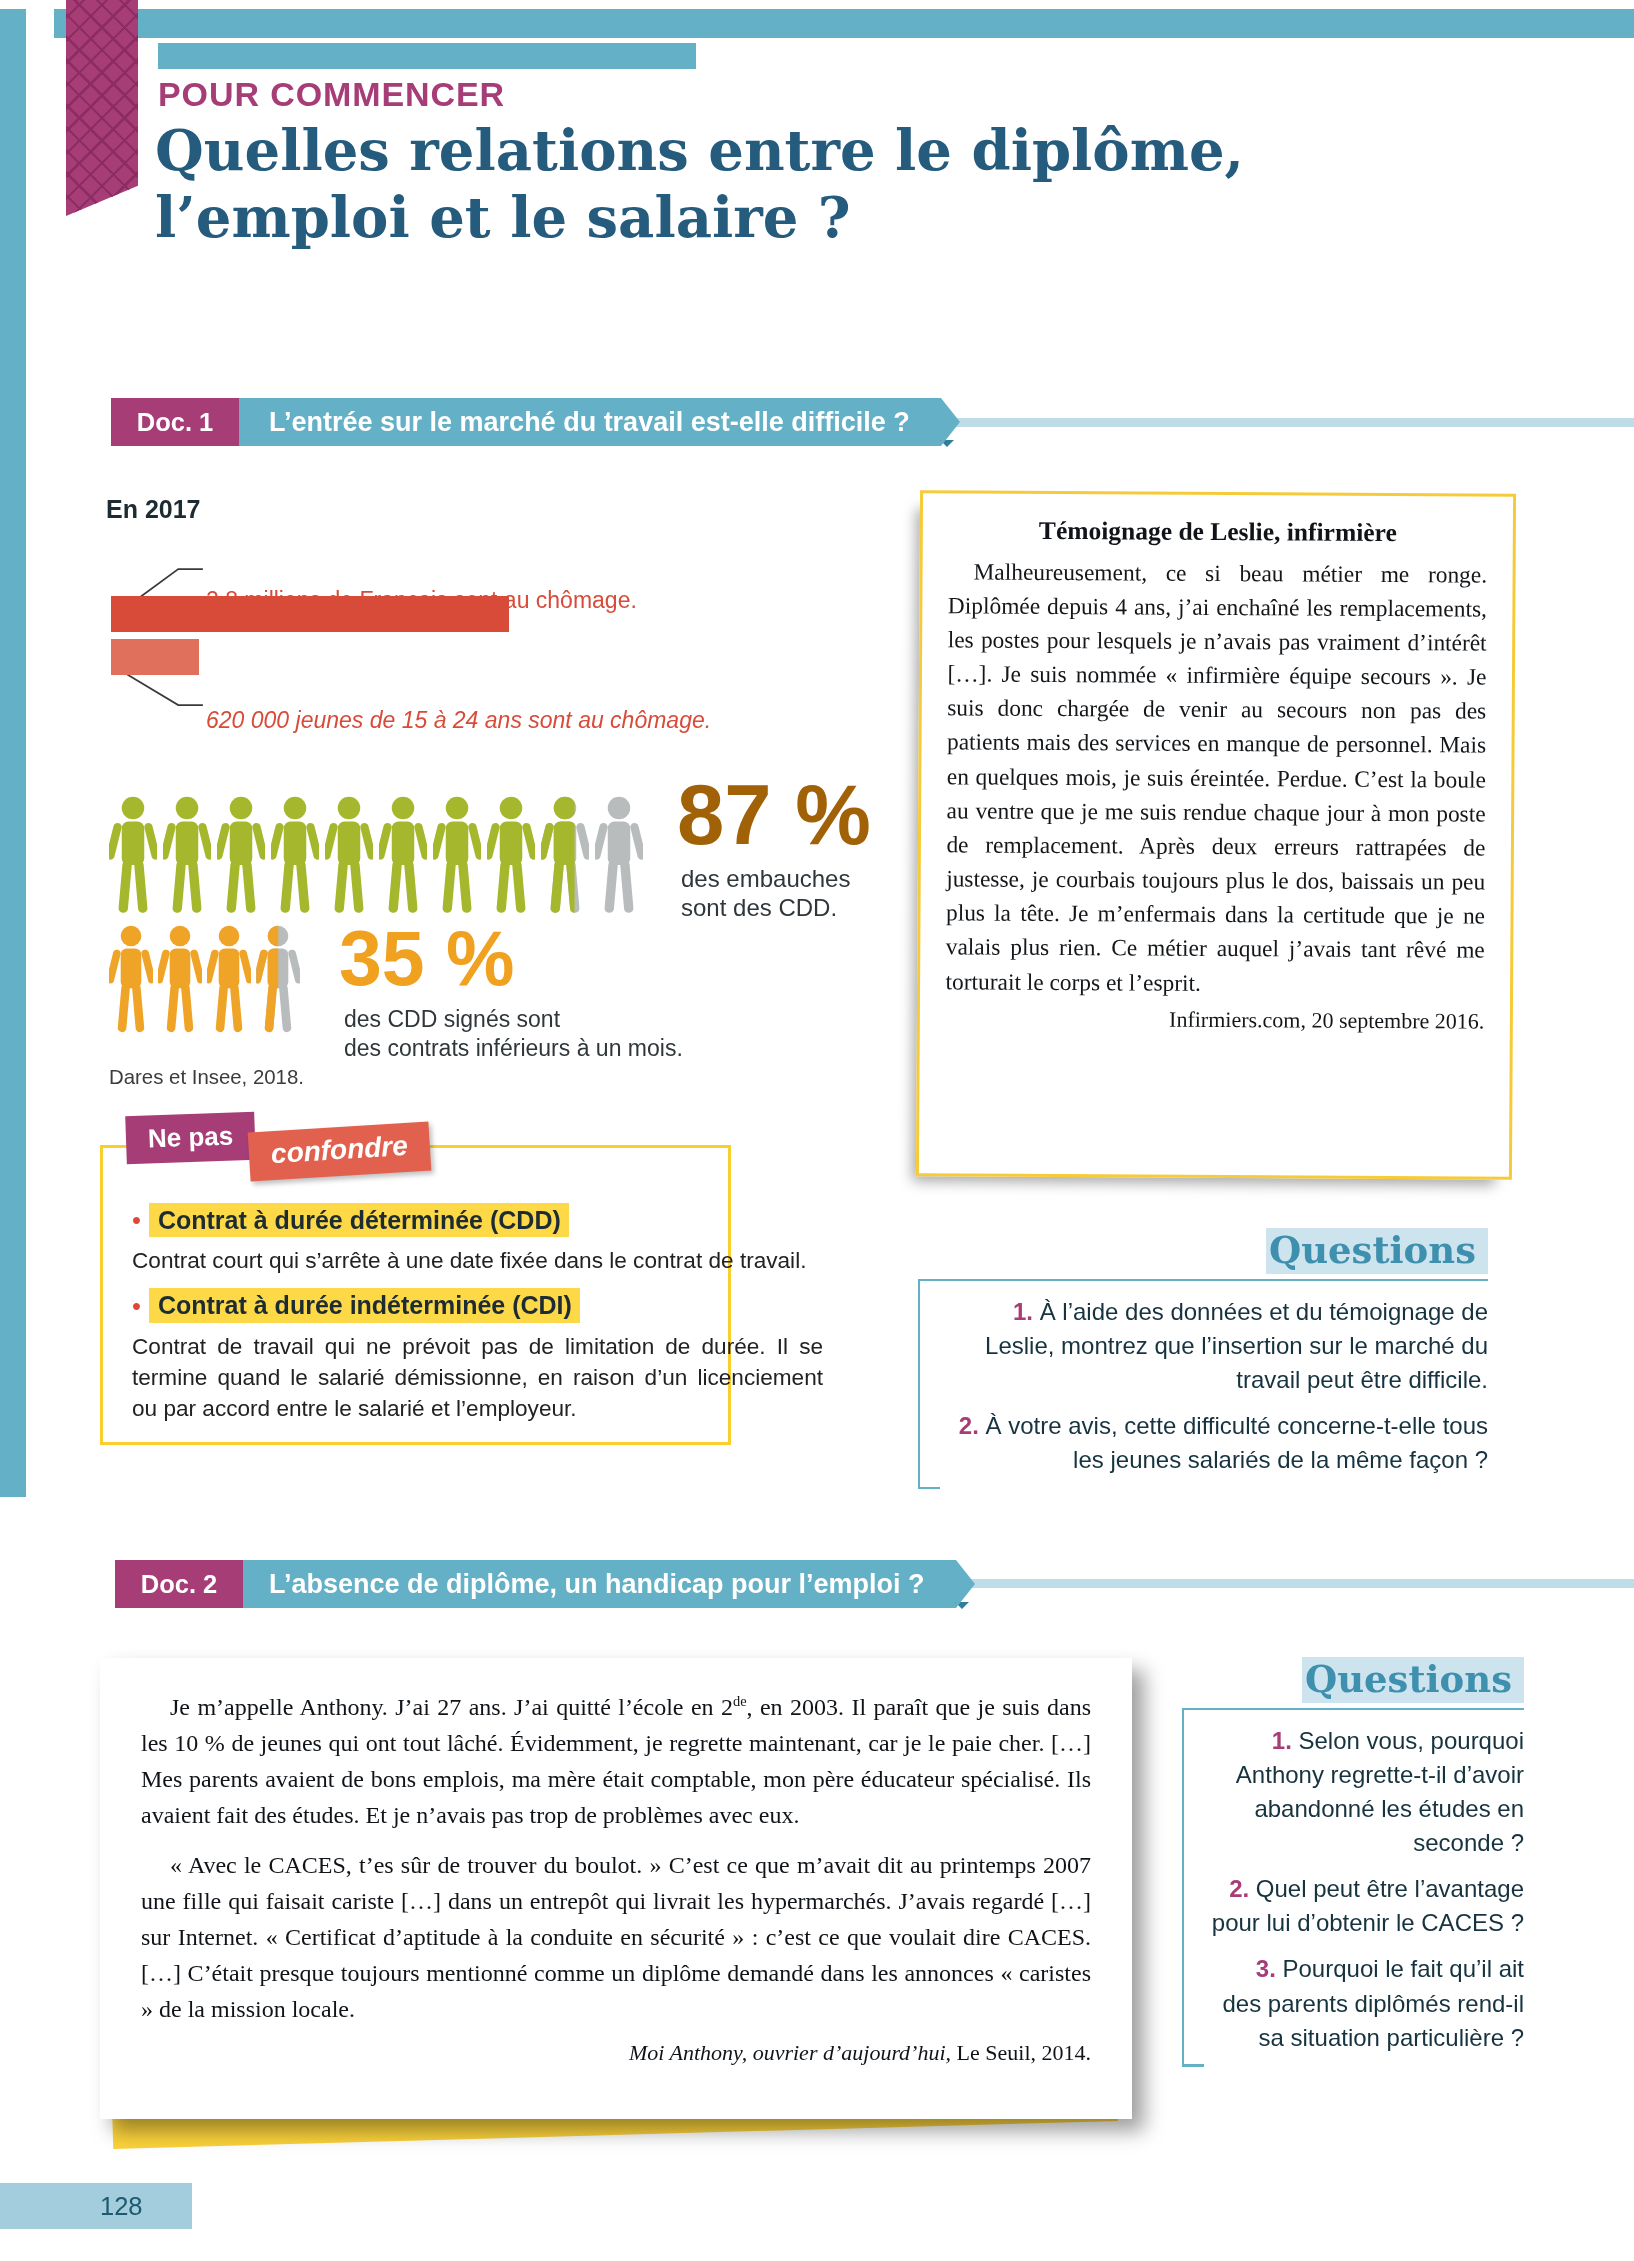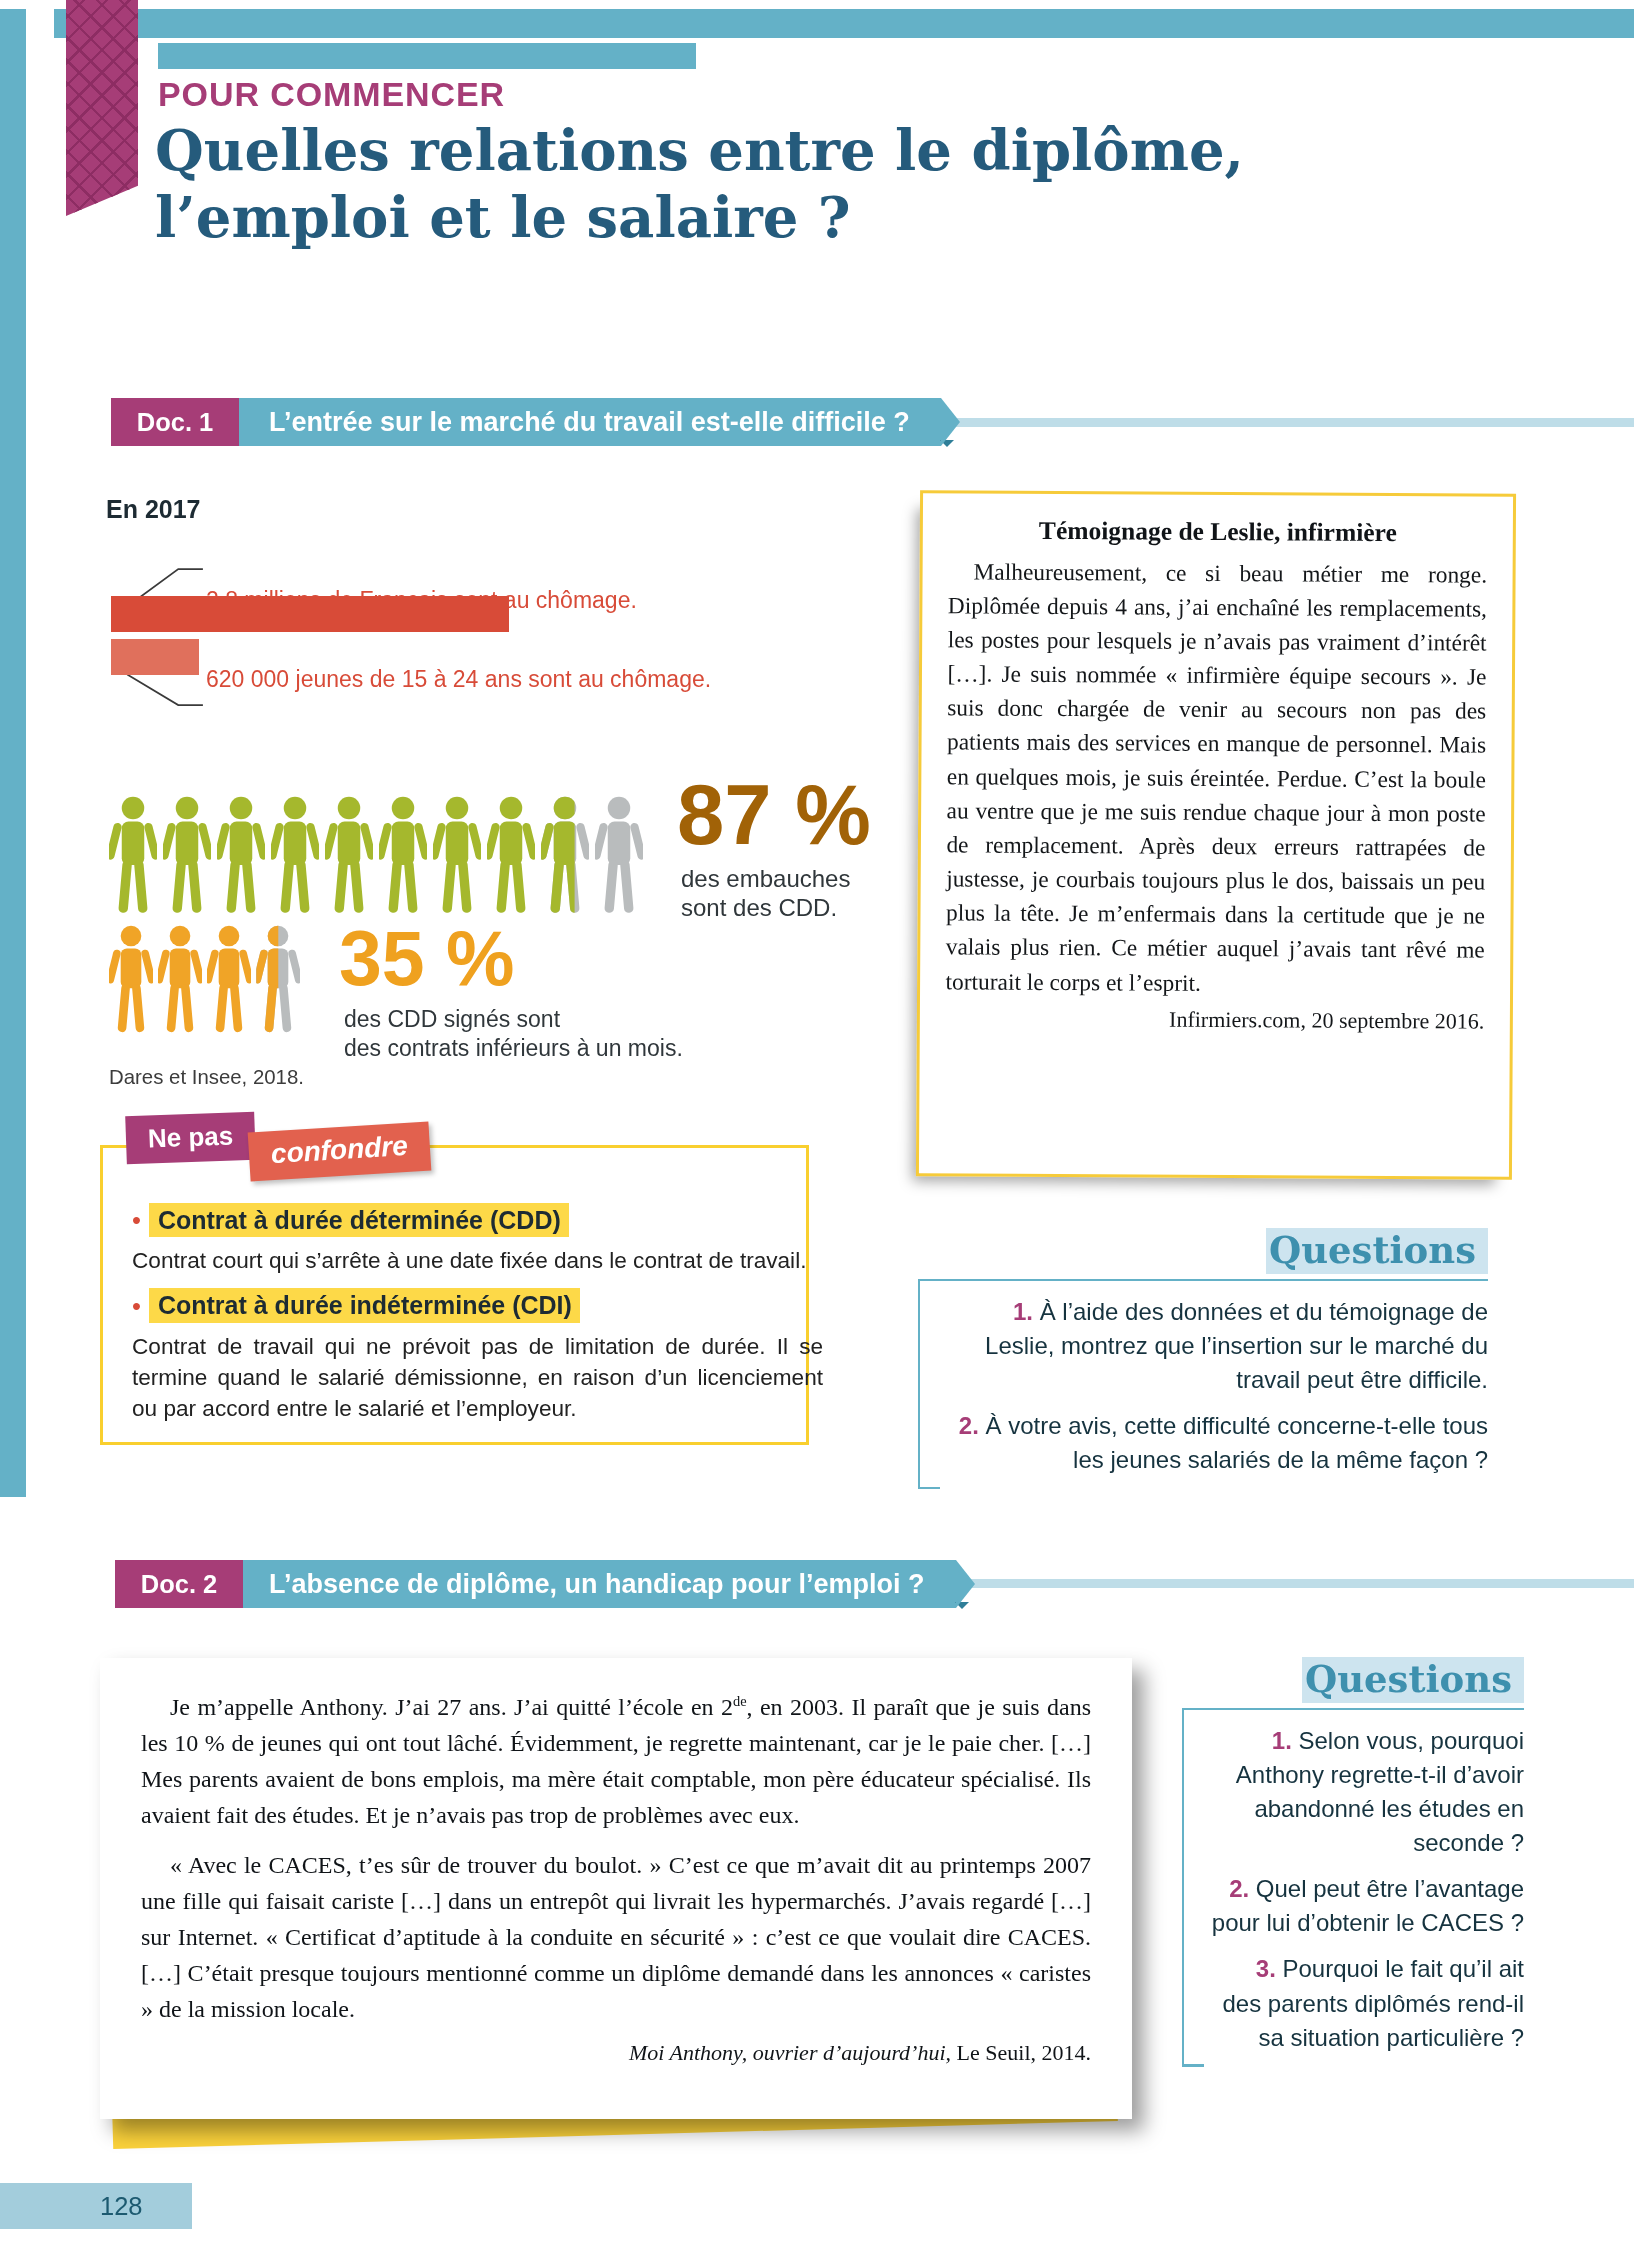--- a/index.html
+++ b/index.html
@@ -34,40 +34,40 @@
   .banner::after{content:'';position:absolute;right:-19px;top:0;width:0;height:0;
     border-top:24px solid transparent;border-bottom:24px solid transparent;border-left:19px solid #64b1c7;}
   .banner::before{content:'';position:absolute;right:-13.6px;bottom:-7.7px;width:0;height:0;
     border:7.7px solid transparent;border-top-color:#2f7e98;}
 
   
   .en2017{position:absolute;left:106px;top:495px;font-weight:bold;font-size:25px;color:#1d2b33;}
   .callouts{position:absolute;left:106px;top:545px;}
   .stat-label{position:absolute;font-size:23px;color:#d84b38;}
   .s1{left:206px;top:555px;margin-top:32px;}
-  .s2{left:206px;top:666px;}
+  .s2{left:206px;top:707px;font-style:italic;}
   .bar{position:absolute;left:111px;height:36px;}
   .bar1{top:596px;background:#d84b38;}
   .bar2{top:639px;background:#e0705c;}
   .picto-row{position:absolute;display:flex;align-items:flex-end;}
   .r1{left:109px;top:788px;gap:6px;}
   .r2{left:109px;top:921px;gap:5.1px;}
   .person{position:relative;display:inline-block;}
   .person svg{position:absolute;left:0;top:0;width:100%;height:100%;}
   .big-value{position:absolute;font-weight:bold;}
   .v1{left:677px;top:766px;font-size:85px;color:#a16207;}
   .v2{left:339px;top:914px;font-size:77px;color:#efa11f;}
   .picto-caption{position:absolute;font-size:24px;color:#30373b;}
   .picto-caption span{display:block;line-height:29px;}
   .c1{left:681px;top:864px;}
   .c2{left:344px;top:1005px;font-size:23px;}
   .chart-source{position:absolute;left:109px;top:1066px;font-size:20.4px;color:#3c3c3c;}
 
   
-  .npc-box{position:absolute;left:100px;top:1145px;width:709px;height:300px;background:#fff;
+  .npc-box{position:absolute;left:100px;top:1145px;width:631px;height:300px;background:#fff;
     border:3.4px solid #f9cf2e;box-sizing:border-box;}
   .npc-content{position:absolute;left:29px;top:58px;width:691px;}
   .npc-term{margin-bottom:10.2px;font-size:25px;}
   .npc-bullet{color:#d84b38;font-size:25.5px;margin-right:8.5px;}
   .npc-hl{background:#fdd948;font-weight:bold;color:#1d2b33;padding:3.4px 8.5px;}
   .npc-def{font-size:22.6px;line-height:1.38;color:#222;margin:0 0 15.3px 0;text-align:justify;}
   .npc-tab{position:absolute;color:#fff;font-weight:bold;z-index:3;}
   .tab-nepas{left:126px;top:1114px;background:#a63d77;font-size:26px;padding:7.7px 22px 9.4px;transform:rotate(-2deg);}
   .tab-confondre{left:249px;top:1127px;background:#e2614e;font-size:28px;font-style:italic;
     padding:6.8px 22px 10.2px;transform:rotate(-3.5deg);box-shadow:2.6px 3.4px 5.1px rgba(0,0,0,.25);}

